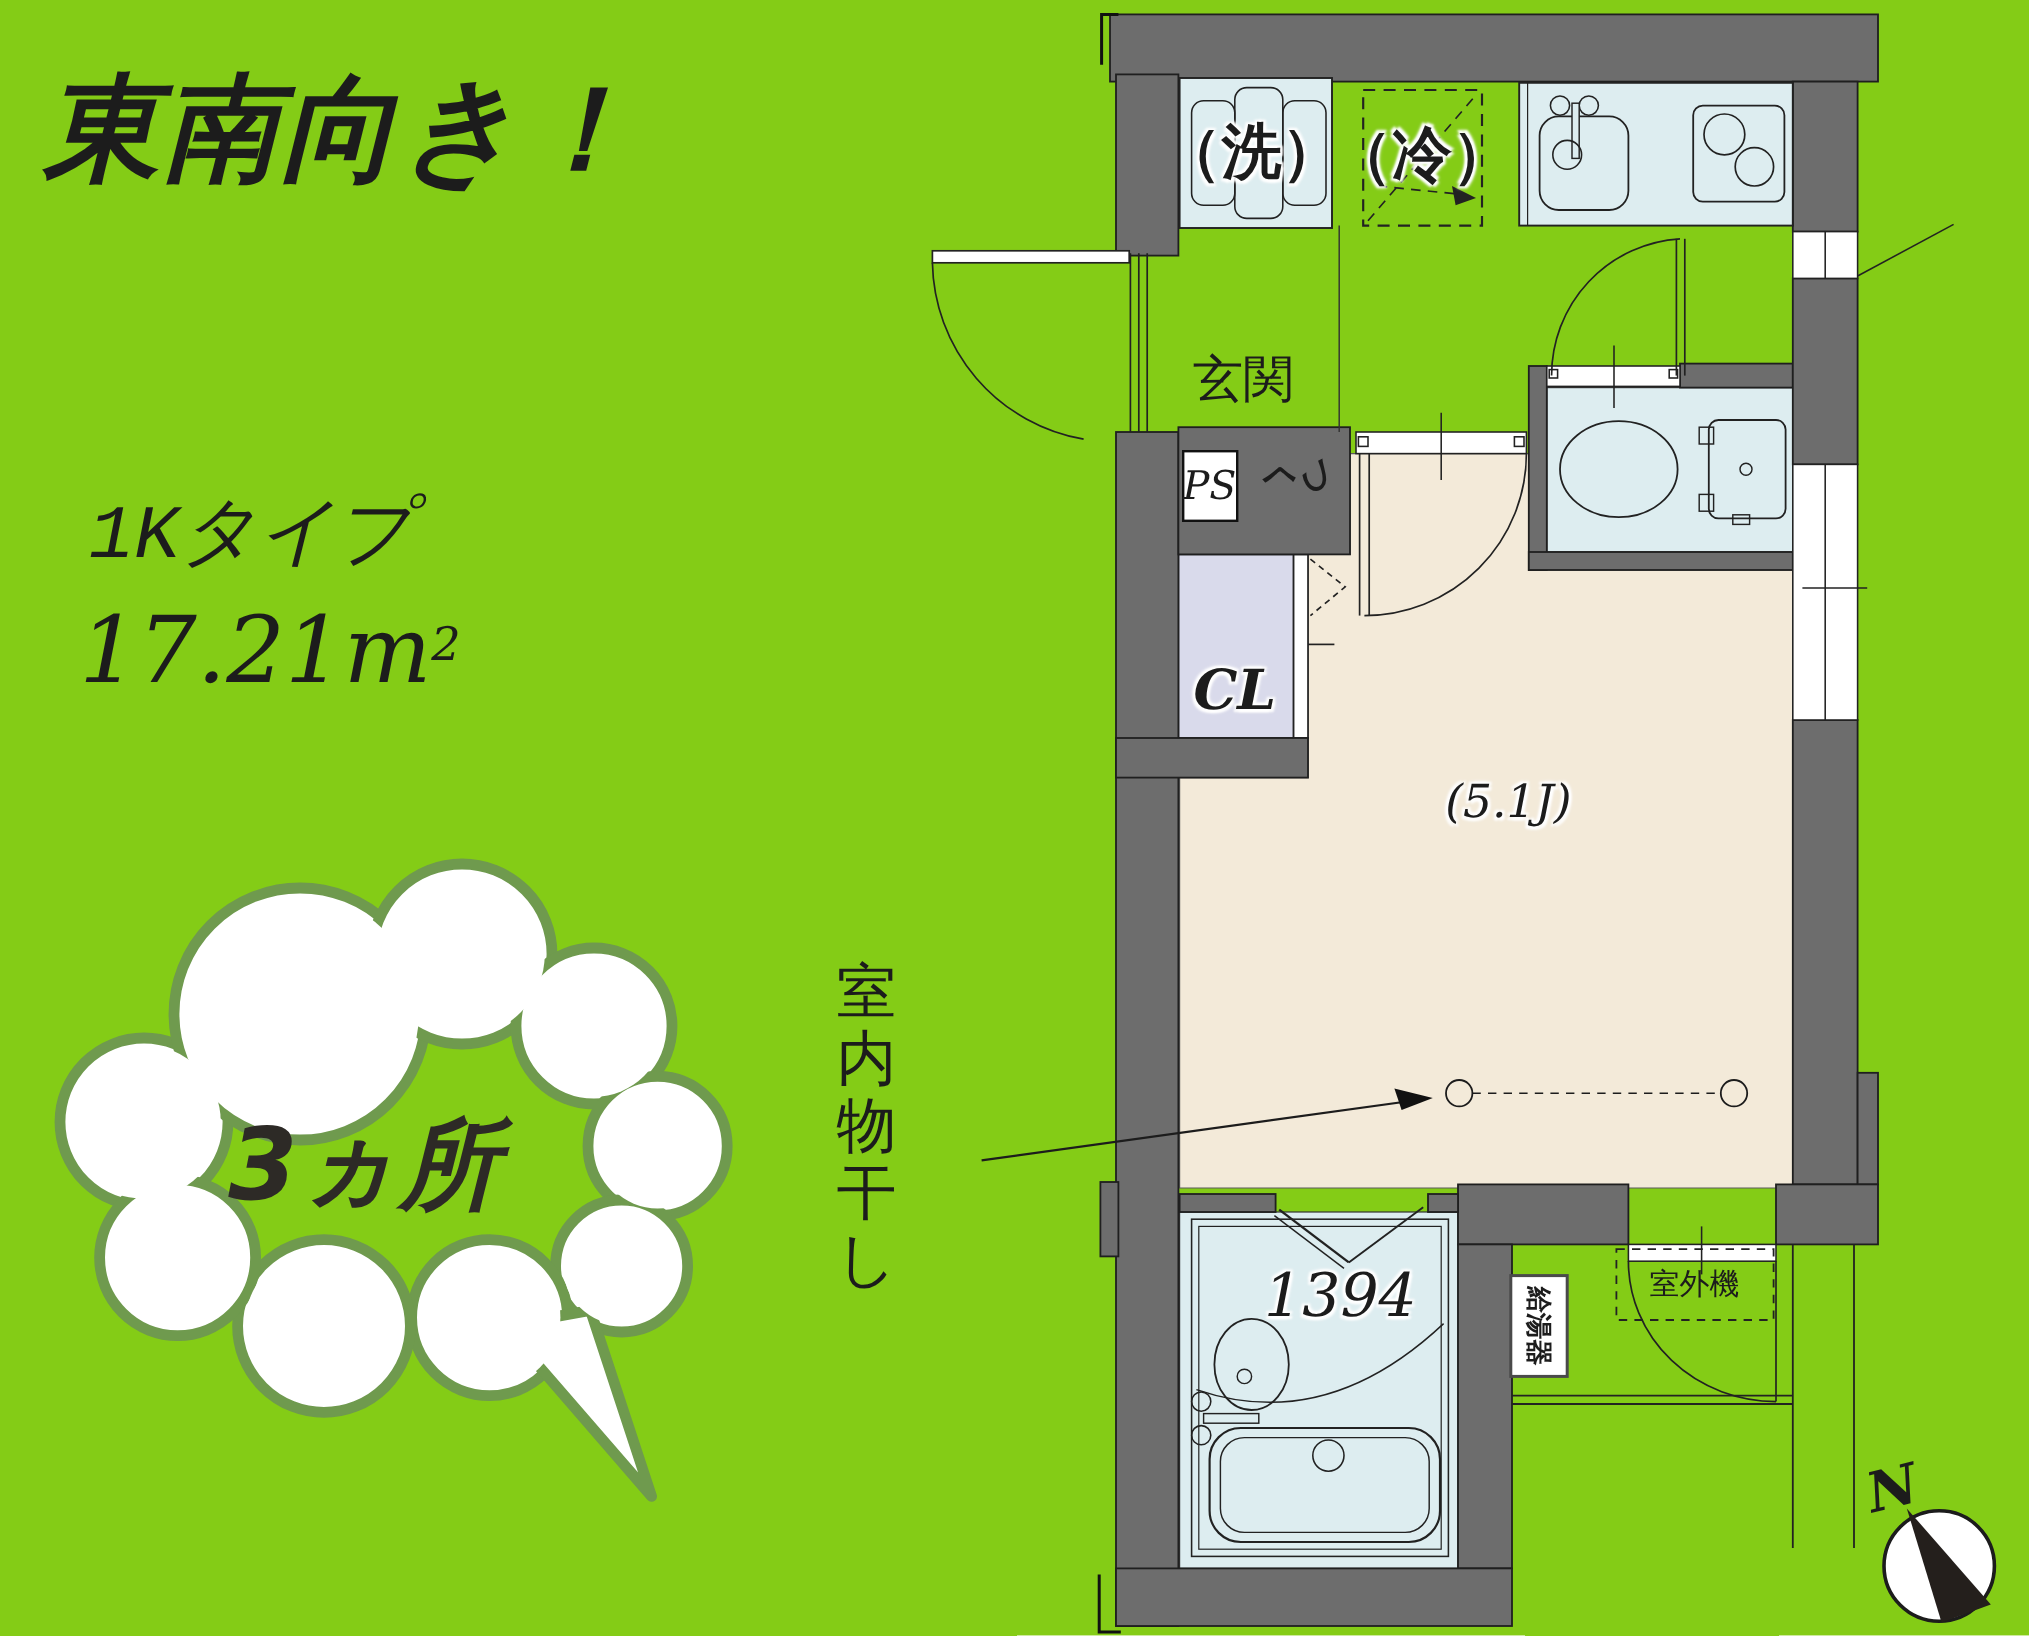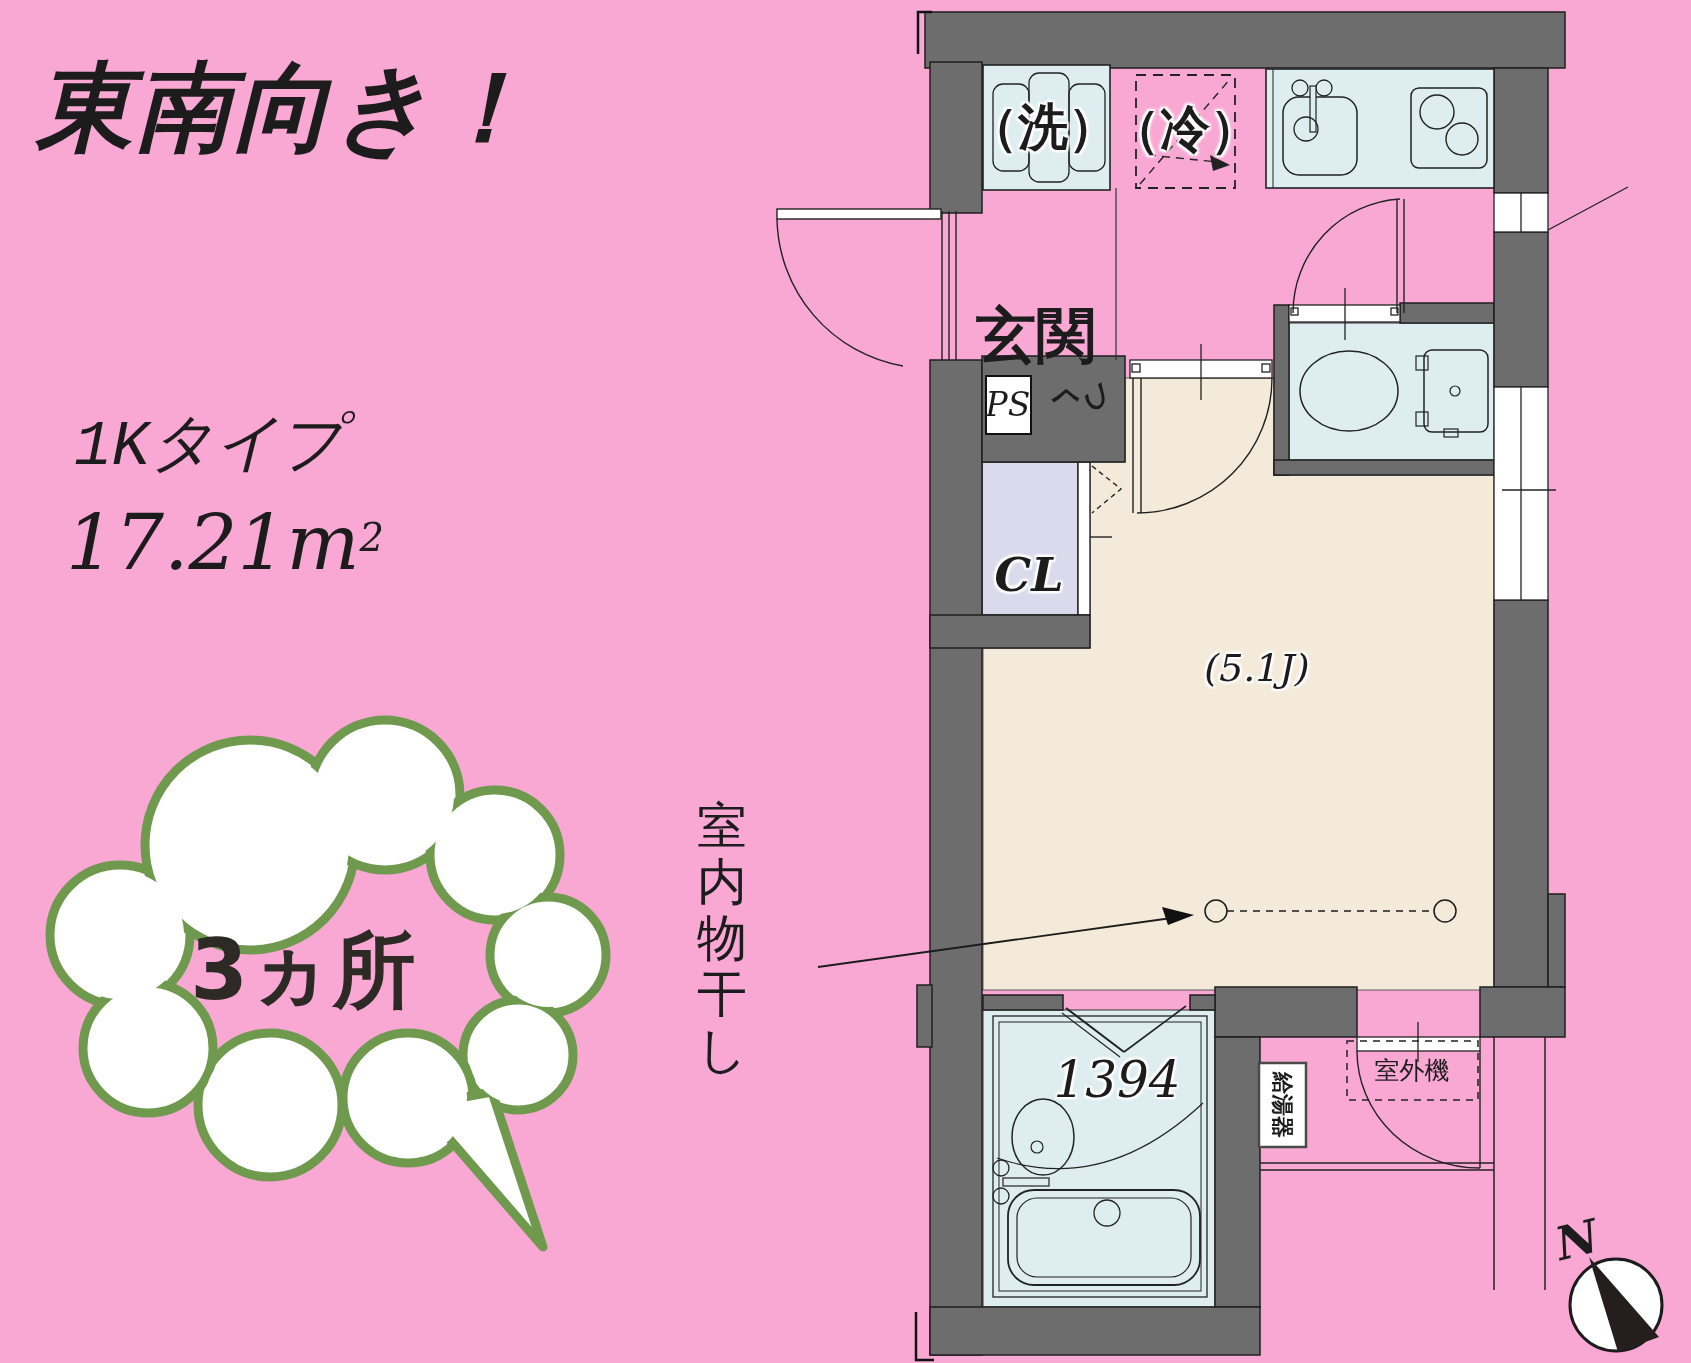--- a/index.html
+++ b/index.html
@@ -1,16 +1,16 @@
 <!DOCTYPE html>
 <html><head>
 <meta charset="utf-8">
 <style>
   html,body{margin:0;padding:0;background:#fff;}
-  #stage{position:relative;width:1691px;height:1363px;background:#f9a8d4;overflow:hidden;
+  #stage{position:relative;width:1691px;height:1363px;background:#84cc16;overflow:hidden;
          font-family:"DejaVu Serif","Liberation Serif",serif;color:#1c1c1c;}
   #plansvg{position:absolute;left:0;top:0;}
   .lbl{position:absolute;transform:translate(-50%,-50%);white-space:nowrap;}
   .lbl-left{position:absolute;white-space:nowrap;}
   .serif{font-family:"DejaVu Serif","Liberation Serif",serif;}
   .sans{font-family:"DejaVu Sans","Liberation Sans",sans-serif;}
   .it{font-style:italic;}
   .halo{text-shadow:0 0 3px #fff,0 0 5px #fff,2px 2px 2px #fff,-2px -2px 2px #fff,2px -2px 2px #fff,-2px 2px 2px #fff;}
   .rot90{display:inline-block;transform:rotate(90deg);}
   .vtext{width:54px;word-break:break-all;text-align:center;line-height:1.12;white-space:normal;}
@@ -217,25 +217,25 @@
 </svg>
 
 <div class="lbl-left serif it" style="left:36px;top:44px;font-size:97px;font-weight:800;letter-spacing:2px;">東南向き！</div>
 
 <div class="lbl-left serif it" style="left:74px;top:400px;font-size:63px;font-family:Liberation Mono, monospace;">1Kタイプ</div>
 
 <div class="lbl-left serif it" style="left:66px;top:498px;font-size:77px;">
   <span>17.21m</span><sup class="sq">2</sup>
 </div>
 
-<div class="lbl sans" style="left:303px;top:972px;font-size:83px;font-weight:900;color:#2d2a26;">3ヵ所</div>
+<div class="lbl sans" style="left:303px;top:972px;font-size:83px;font-weight:900;color:#2d2a26;font-style:italic;">3ヵ所</div>
 
 <div class="lbl serif halo" style="left:1043px;top:127px;font-size:50px;font-weight:600;">（洗）</div>
 <div class="lbl serif halo" style="left:1185px;top:129px;font-size:50px;font-weight:600;">（冷）</div>
-<div class="lbl serif" style="left:1036px;top:336px;font-size:60px;font-weight:700;">玄関</div>
+<div class="lbl serif" style="left:1036px;top:316px;font-size:42px;font-weight:400;">玄関</div>
 <div class="lbl serif it" style="left:1008px;top:404px;font-size:33px;">PS</div>
 
 <div class="lbl serif" style="left:1081px;top:397px;font-size:29px;font-weight:600;">
   <span class="rot90">く</span><span class="rot90">つ</span>
 </div>
 
 <div class="lbl serif it halo" style="left:1029px;top:538px;font-size:46px;font-weight:600;margin-top:37px;">CL</div>
 <div class="lbl serif it halo" style="left:1257px;top:668px;font-size:38px;">(5.1J)</div>
 
 <div class="lbl serif vtext" style="left:722px;top:938px;font-size:50px;font-weight:500;">室内物干し</div>

